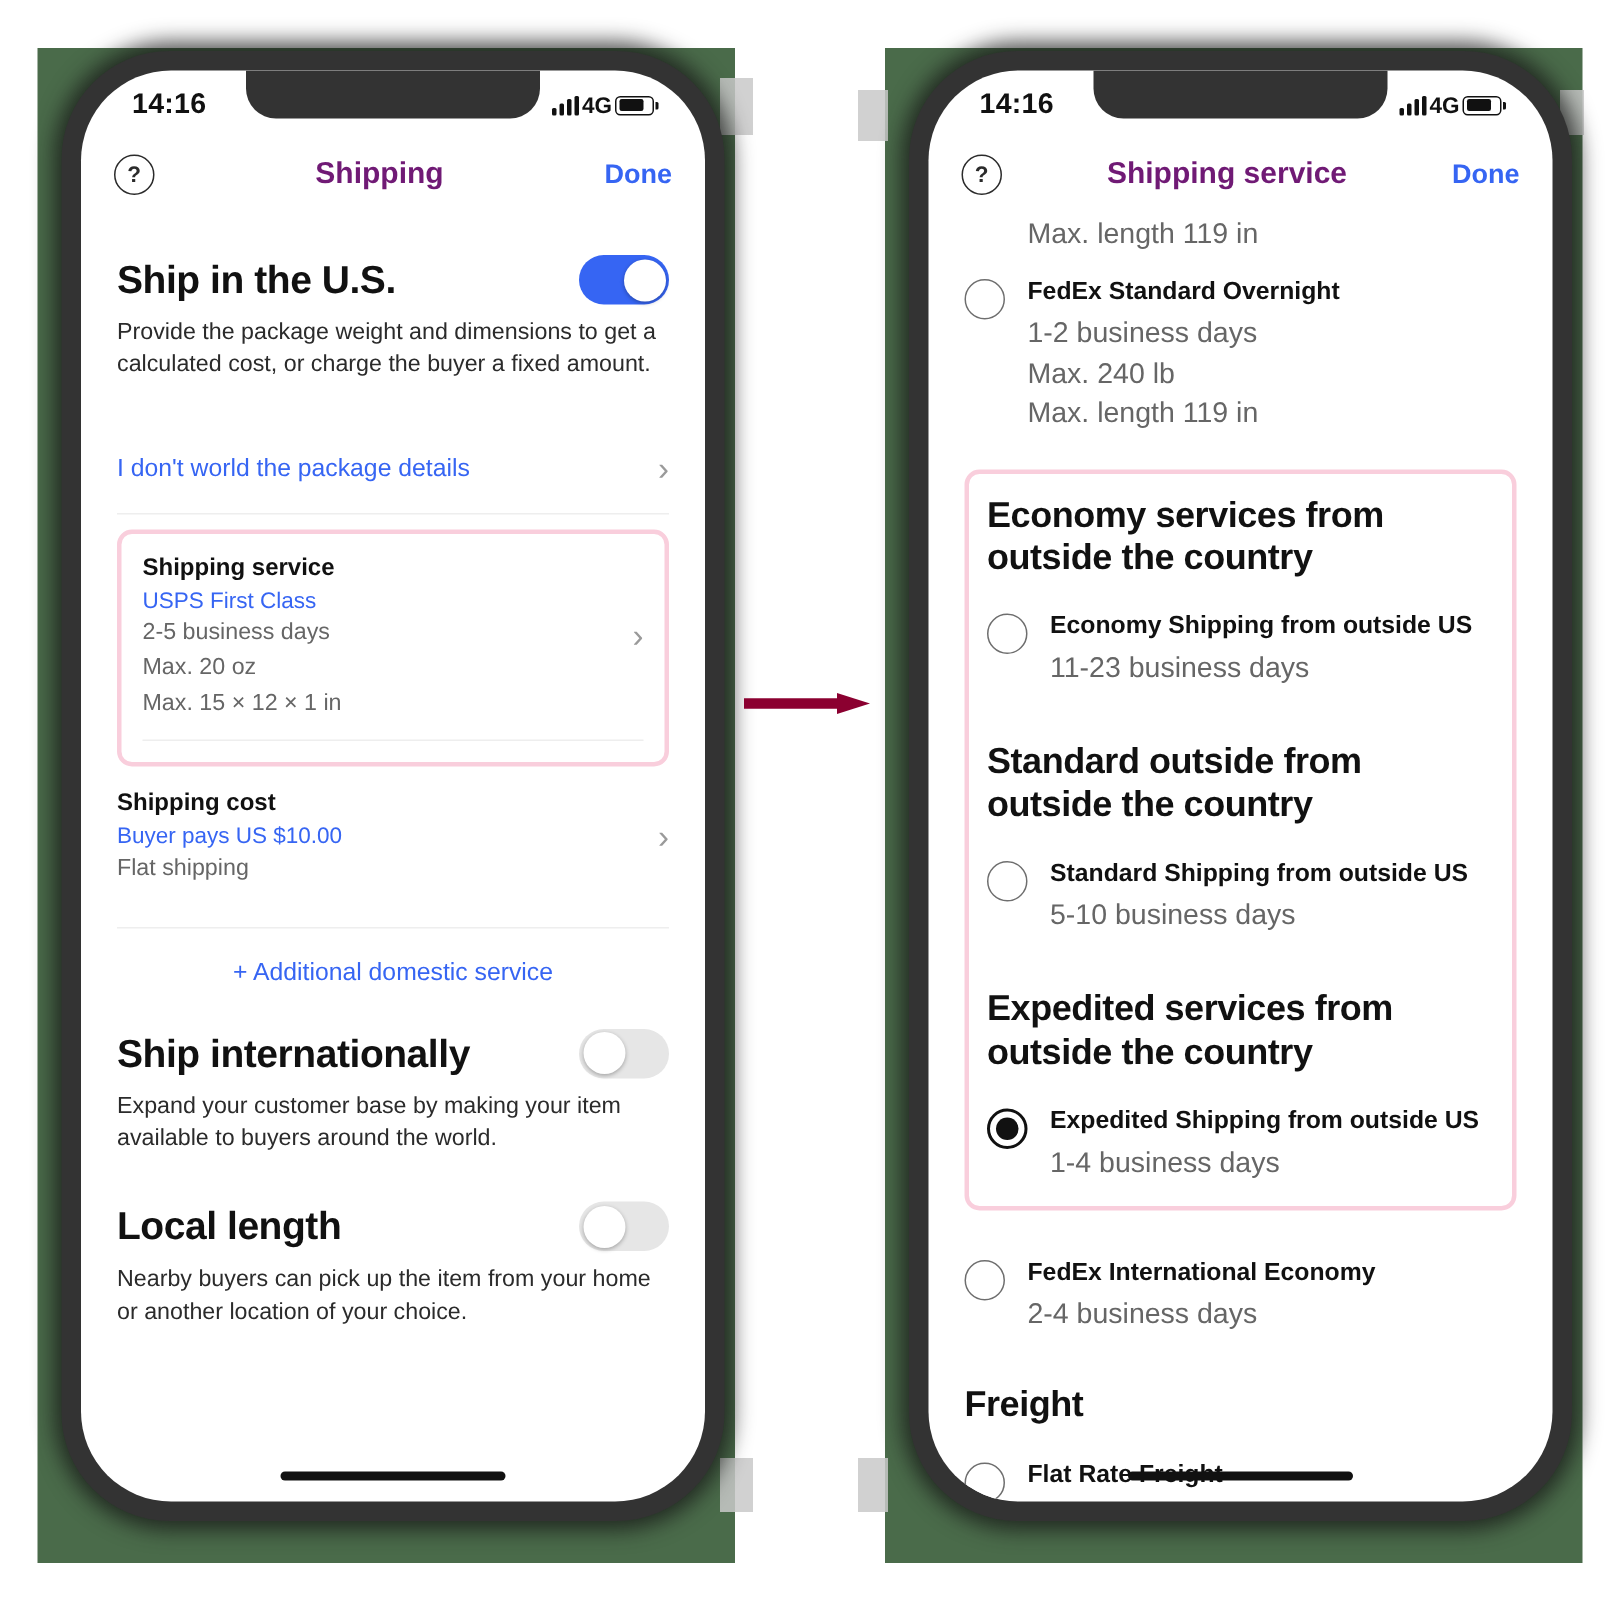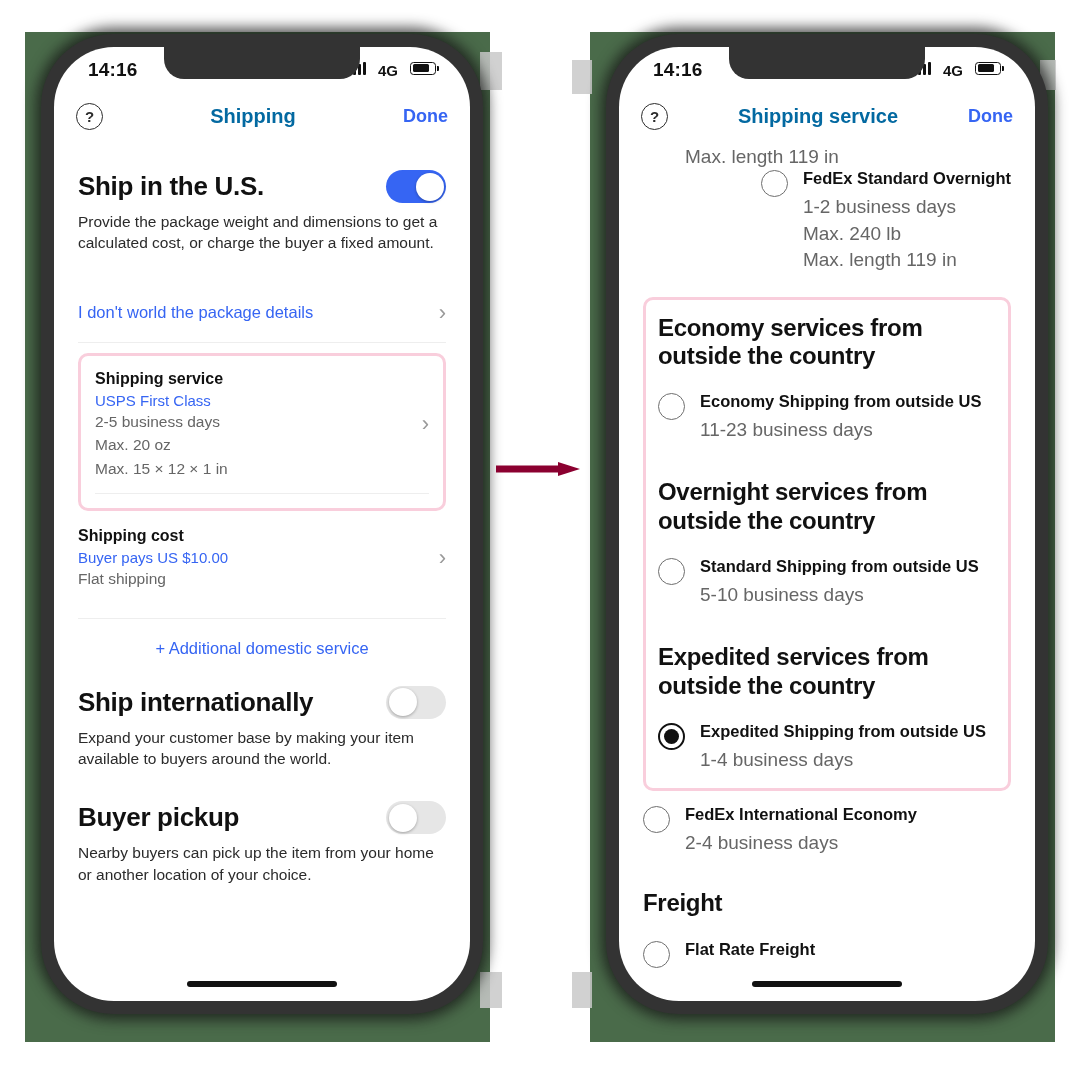--- a/index.html
+++ b/index.html
@@ -33,39 +33,39 @@
             border-radius:60px; overflow:hidden; }
 
   .notch { position:absolute; left:50%; transform:translateX(-50%); top:0;
            width:196px; height:32px; background:#333333;
            border-bottom-left-radius:20px; border-bottom-right-radius:20px; z-index:6; }
 
   
   .statusbar { position:relative; height:46px; display:flex; align-items:center;
                justify-content:space-between; padding:0 34px; }
   .st-time { font-size:19px; font-weight:bold; color:#111; letter-spacing:.2px; }
-  .st-right { display:flex; gap:12px; }
+  .st-right { display:flex; align-items:center; gap:2px; }
   .bars { display:flex; align-items:flex-end; gap:2px; height:13px; }
   .bars i { display:block; width:3px; background:#111; border-radius:1px; }
   .bars i:nth-child(1){height:5px;} .bars i:nth-child(2){height:8px;}
   .bars i:nth-child(3){height:11px;} .bars i:nth-child(4){height:13px;}
   .st-net { font-size:15px; font-weight:bold; color:#111; }
   .batt { position:relative; width:26px; height:13px; border:1.6px solid #111;
           border-radius:3.5px; padding:1.6px; }
   .batt::after { content:""; position:absolute; right:-4px; top:3.5px;
                  width:2px; height:5px; background:#111; border-radius:0 1px 1px 0; }
   .batt span { display:block; height:100%; width:78%; background:#111; border-radius:1.5px; }
 
   
   .navbar { display:flex; align-items:center; justify-content:space-between;
             padding:10px 22px 14px 22px; }
   .help-icon { width:27px; height:27px; border:1.8px solid #2b2b2b; border-radius:50%;
                display:flex; align-items:center; justify-content:center;
                font-size:15px; font-weight:bold; color:#2b2b2b; line-height:1; }
-  .nav-title { font-size:20px; font-weight:bold; color:#0369a1; }
+  .nav-title { font-size:20px; font-weight:bold; color:#701a75; }
   .nav-done { font-size:18px; font-weight:bold; color:#3665f3; }
 
   
   .content { padding:0 24px; }
   .chev { color:#9a9a9a; font-size:22px; font-weight:300; line-height:1; }
 
   .sec-title { font-size:26px; font-weight:bold; color:#111; letter-spacing:-.3px; }
   .sec-desc { font-size:15.5px; color:#2b2b2b; line-height:1.38; margin-top:8px; }
 
   .rowflex { display:flex; align-items:center; justify-content:space-between; }
@@ -209,21 +209,21 @@
 
         <div class="rowflex" style="margin-top:8px;align-items:center;">
           <div class="sec-title">Ship internationally</div>
           <div class="toggle off">
               <div class="knob"></div>
             </div>
         </div>
         <div class="sec-desc">Expand your customer base by making your item available to buyers around the world.</div>
 
         <div class="rowflex" style="margin-top:32px;">
-          <div class="sec-title">Buyer pickup</div>
+          <div class="sec-title">Local length</div>
           <div class="toggle off">
               <div class="knob"></div>
             </div>
         </div>
         <div class="sec-desc">Nearby buyers can pick up the item from your home or another location of your choice.</div>
 
       </div>
 
       <div class="home-ind"></div>
     </div>
@@ -252,62 +252,62 @@
       <div class="navbar">
         <div class="help-icon">?</div>
         <div class="nav-title">Shipping service</div>
         <div class="nav-done">Done</div>
       </div>
 
       <div class="content">
 
         <div class="opt-meta" style="margin:0 0 0 42px;">Max. length 119 in</div>
 
-        <div class="opt" style="justify-content:flex-end;">
+        <div class="opt" style="margin-top:16px;">
           <div class="radio"></div>
           <div>
             <div class="opt-name">FedEx Standard Overnight</div>
             <div class="opt-meta">1-2 business days</div>
             <div class="opt-meta" style="margin-top:1px;">Max. 240 lb</div>
             <div class="opt-meta" style="margin-top:1px;">Max. length 119 in</div>
           </div>
         </div>
 
         <div class="hl" style="margin-top:24px;padding:14px 12px 16px 12px;">
 
           <div class="grp-head">Economy services from outside the country</div>
           <div class="opt" style="margin-top:22px;">
             <div class="radio"></div>
             <div>
               <div class="opt-name">Economy Shipping from outside US</div>
               <div class="opt-meta">11-23 business days</div>
             </div>
           </div>
 
-          <div class="grp-head" style="margin-top:36px;">Overnight services from outside the country</div>
+          <div class="grp-head" style="margin-top:36px;">Standard outside from outside the country</div>
           <div class="opt" style="margin-top:22px;">
             <div class="radio"></div>
             <div>
               <div class="opt-name">Standard Shipping from outside US</div>
               <div class="opt-meta">5-10 business days</div>
             </div>
           </div>
 
           <div class="grp-head" style="margin-top:36px;">Expedited services from outside the country</div>
           <div class="opt" style="margin-top:22px;">
             <div class="radio sel"></div>
             <div>
               <div class="opt-name">Expedited Shipping from outside US</div>
               <div class="opt-meta">1-4 business days</div>
             </div>
           </div>
 
         </div>
 
-        <div class="opt" style="margin-top:14px;">
+        <div class="opt" style="margin-top:32px;">
           <div class="radio"></div>
           <div>
             <div class="opt-name">FedEx International Economy</div>
             <div class="opt-meta">2-4 business days</div>
           </div>
         </div>
 
         <div class="grp-head" style="margin-top:34px;">Freight</div>
 
         <div class="opt" style="margin-top:22px;">

